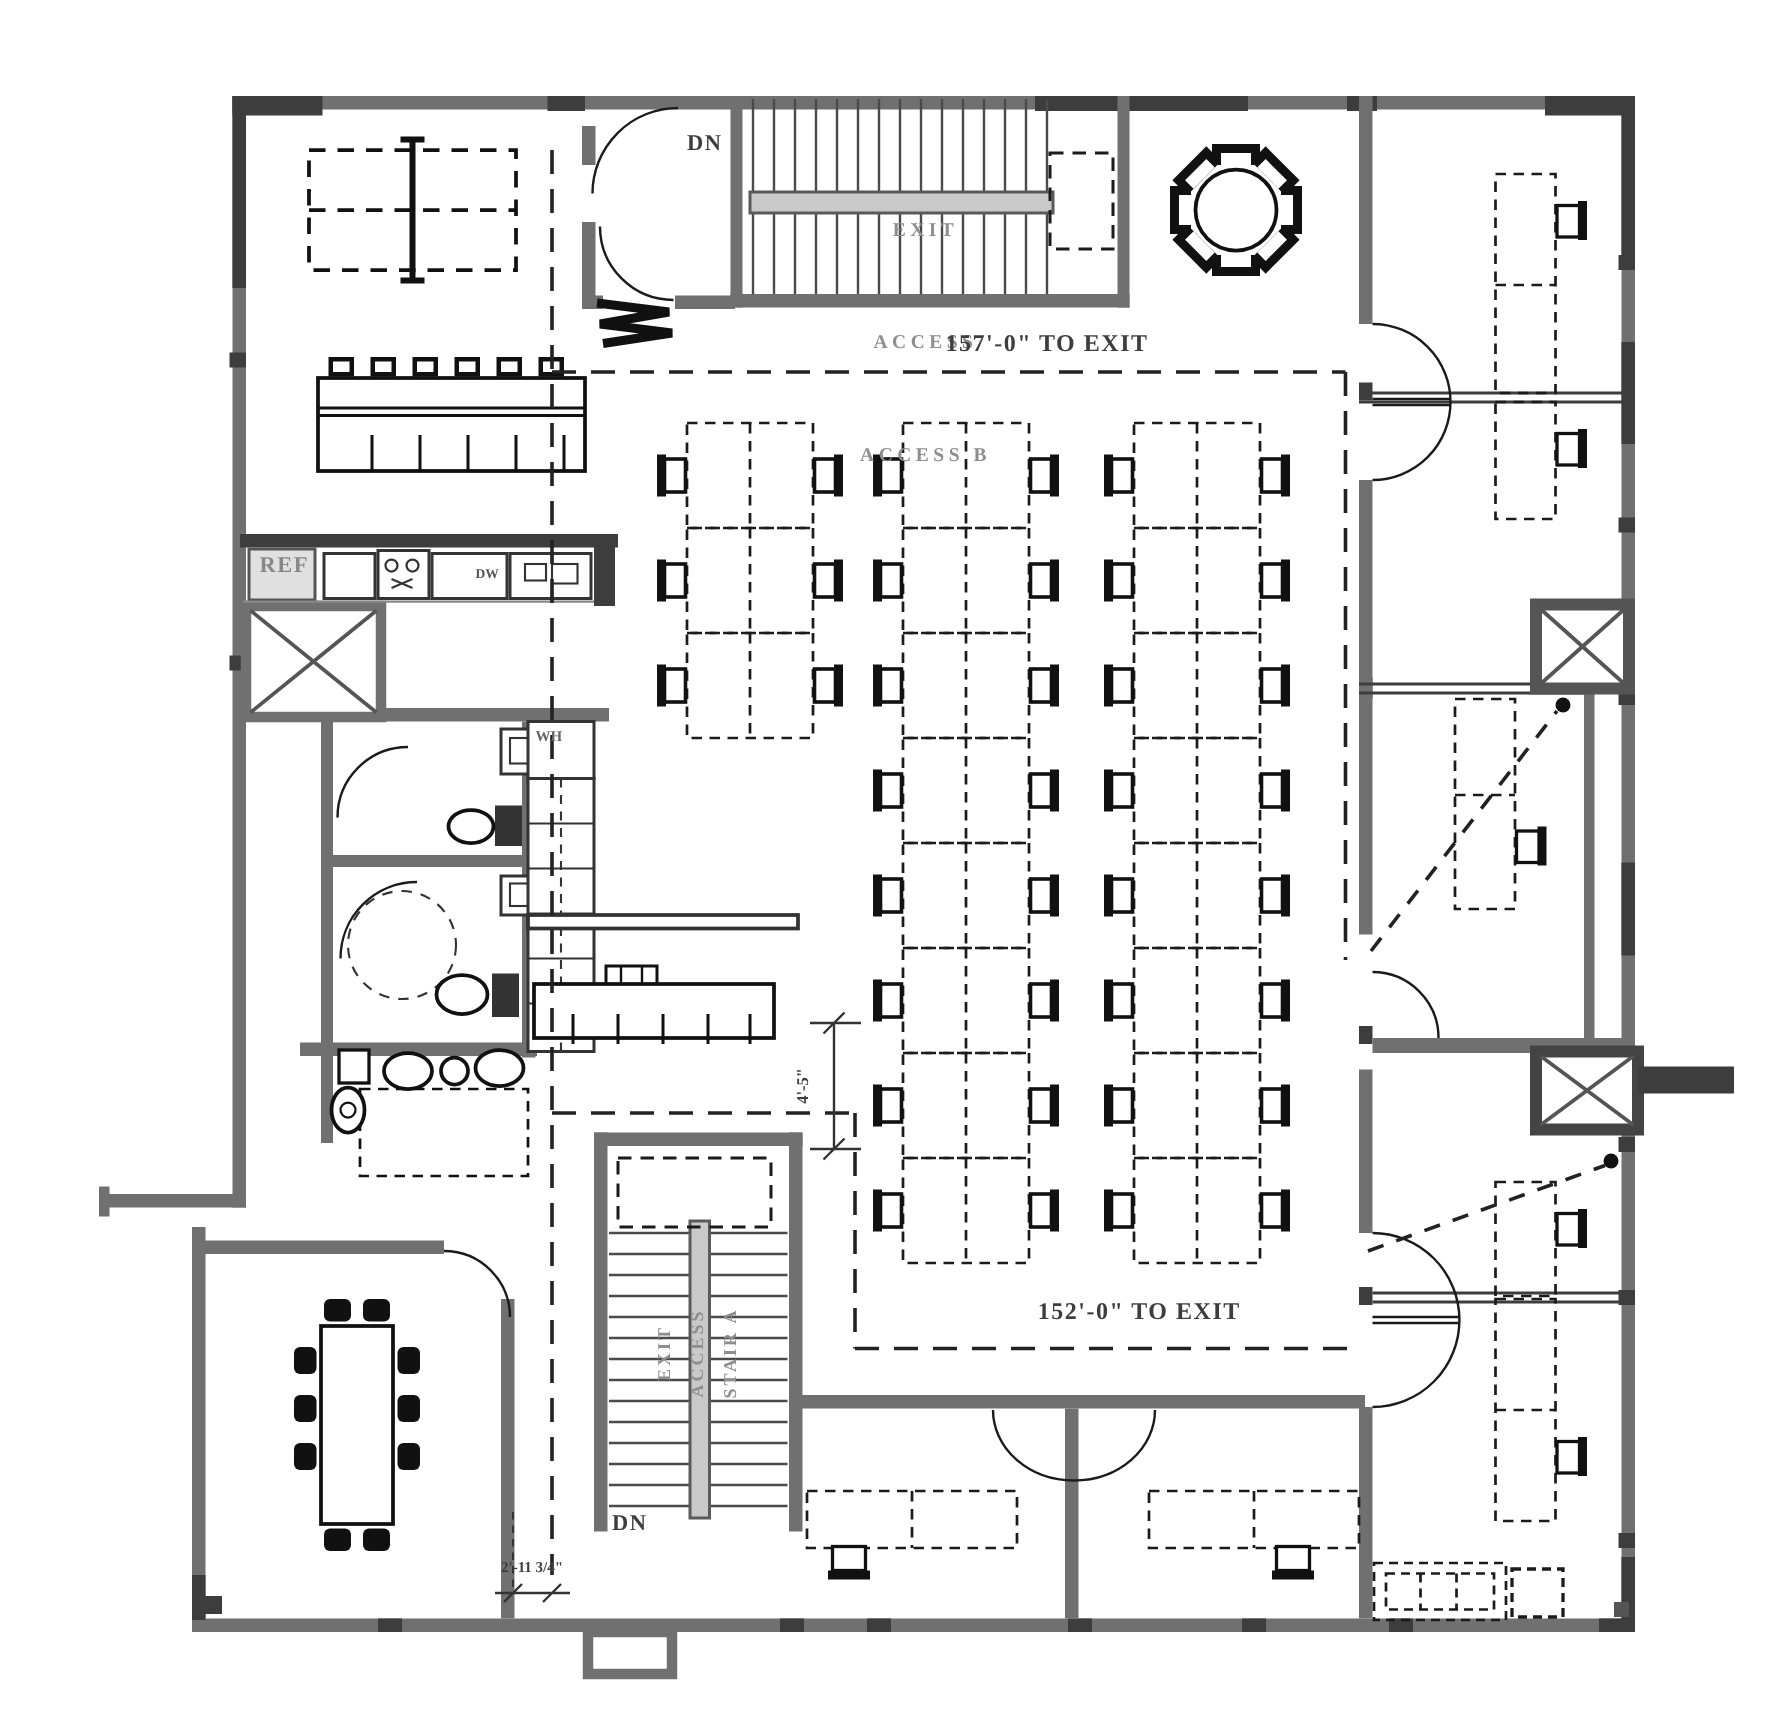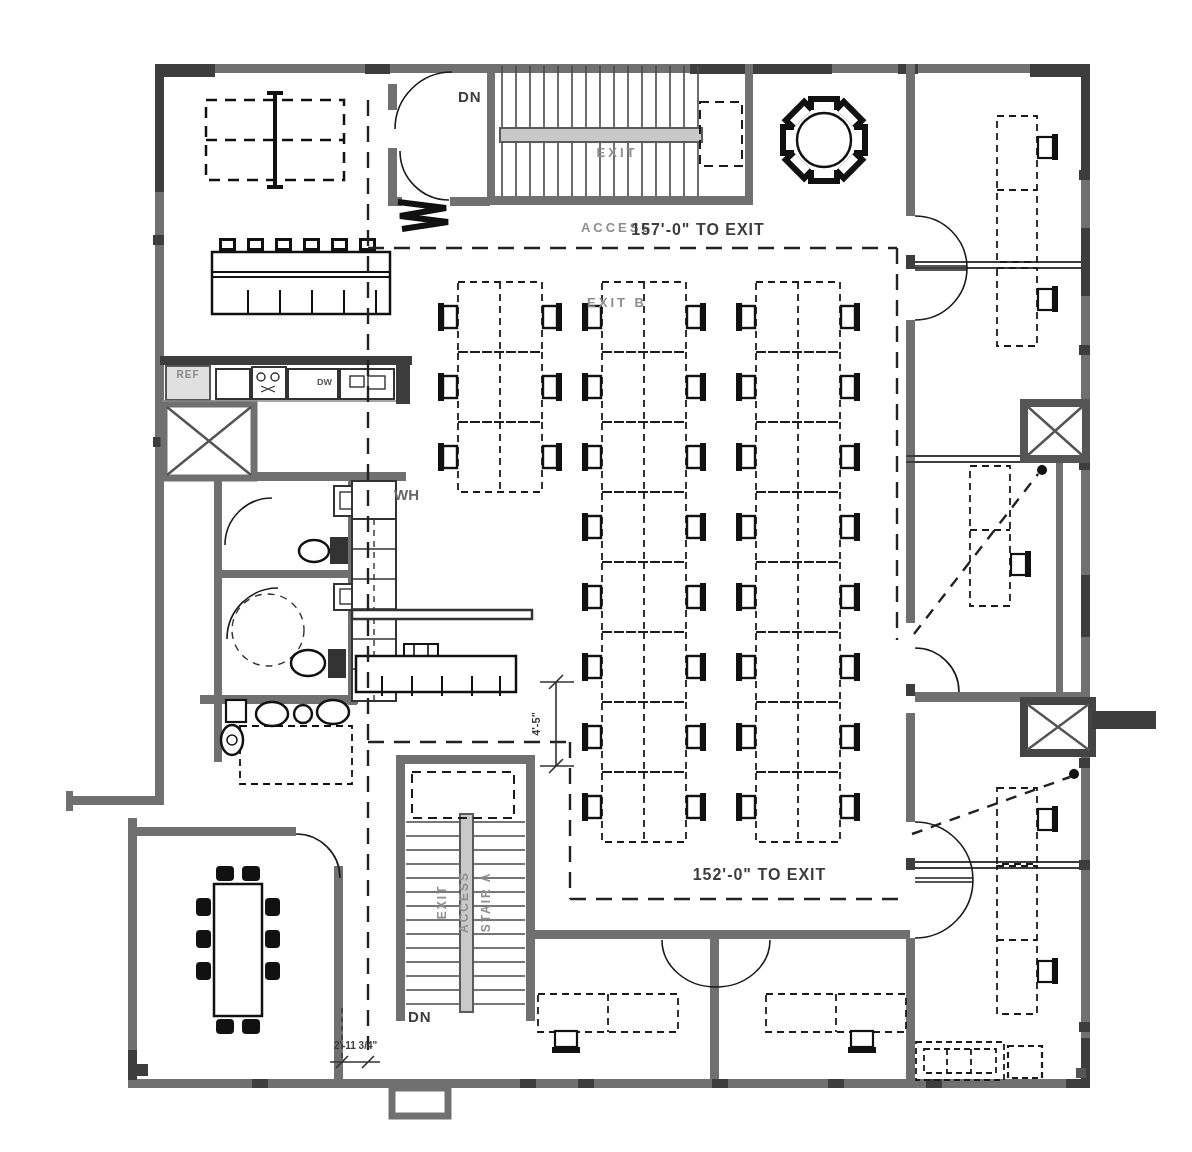--- a/index.html
+++ b/index.html
@@ -1,17 +1,17 @@
 <!DOCTYPE html>
 <html><head>
 <meta charset="utf-8">
 <style>
   html,body{margin:0;padding:0;background:#fff;}
   .plan{position:relative;width:1192px;height:1152px;background:#fff;overflow:hidden;
-        font-family:Liberation Sans, sans-serif;}
+        font-family:Liberation Serif, serif;}
   .plan svg{position:absolute;left:0;top:0;}
   .lbl{position:absolute;color:#3d3d3d;font-weight:bold;white-space:pre;pointer-events:none;}
   .lbl.gray{color:#8e8e8e;}
   .stair-lbl{display:flex;align-items:center;justify-content:center;text-align:center;}
   .stair-lbl .inner{font-weight:bold;color:#8e8e8e;letter-spacing:3px;font-size:13px;line-height:24px;text-align:center;}
   .rot{transform:rotate(-90deg);}
   .dimtxt{font-weight:bold;color:#3d3d3d;}
 </style>
 </head>
 <body>
@@ -358,32 +358,32 @@
   </g>
 
   <rect x="392" y="1088" width="56" height="28" fill="#fff" stroke="#707070" stroke-width="7"></rect>
 </svg>
 
   <div class="lbl" style="left:458px;top:88px;font-size:15px;letter-spacing:1px;">DN</div>
 
   <div class="lbl gray" style="left:552px;top:90px;width:130px;text-align:center;font-size:13px;letter-spacing:3px;line-height:25px;">
     <div>EXIT</div>
     <div>ACCESS</div>
-    <div>EXIT B</div>
+    <div>ACCESS B</div>
   </div>
 
   <div class="lbl" style="left:598px;top:221px;width:200px;text-align:center;font-size:16px;letter-spacing:1px;">157'-0" TO EXIT</div>
 
   <div class="lbl" style="left:662px;top:866px;width:195px;text-align:center;font-size:16px;letter-spacing:1px;">152'-0" TO EXIT</div>
 
-  <div class="lbl" style="left:170px;top:369px;width:36px;text-align:center;font-size:10px;color:#888;letter-spacing:1px;">REF</div>
+  <div class="lbl" style="left:170px;top:369px;width:36px;text-align:right;font-size:15px;color:#888;letter-spacing:1px;">REF</div>
 
   <div class="lbl" style="left:317px;top:377px;font-size:9px;color:#555;">DW</div>
 
-  <div class="lbl" style="left:357px;top:486px;font-size:15px;color:#666;margin-left:37px;">WH</div>
+  <div class="lbl" style="left:357px;top:486px;font-size:10px;color:#666;">WH</div>
 
   <div class="stair-lbl" style="position:absolute;left:398px;top:832px;width:132px;height:140px;">
     <div class="inner rot" style="font-size:12px;line-height:22px;letter-spacing:2px;">
       <div>EXIT</div>
       <div>ACCESS</div>
       <div>STAIR A</div>
     </div>
   </div>
 
   <div class="lbl" style="left:408px;top:1008px;font-size:15px;letter-spacing:1px;">DN</div>

